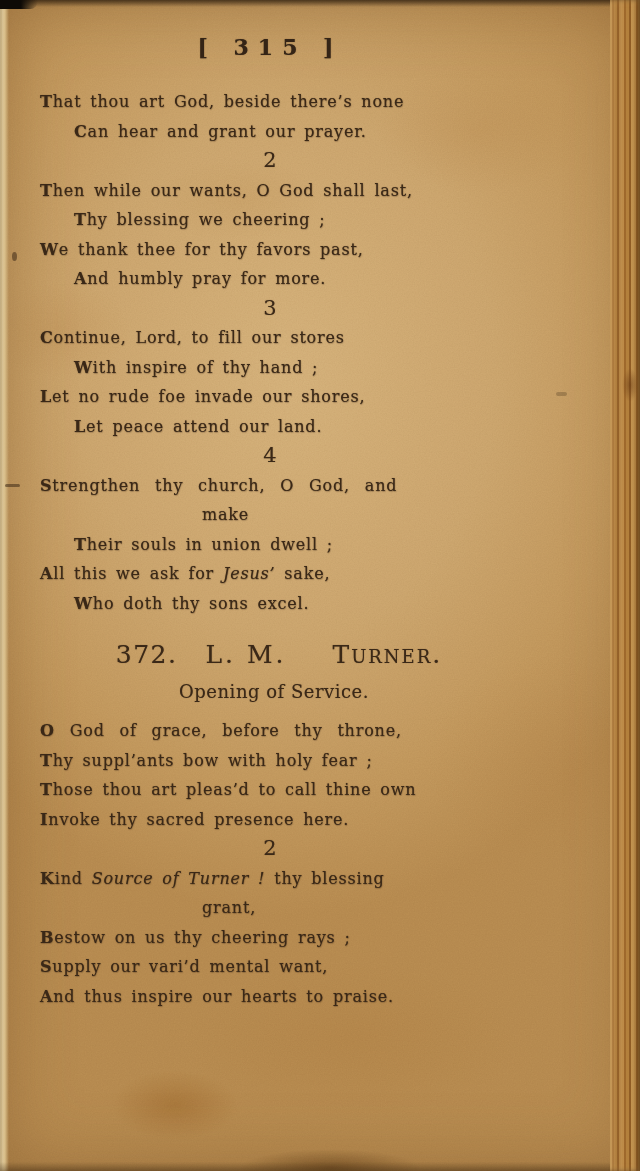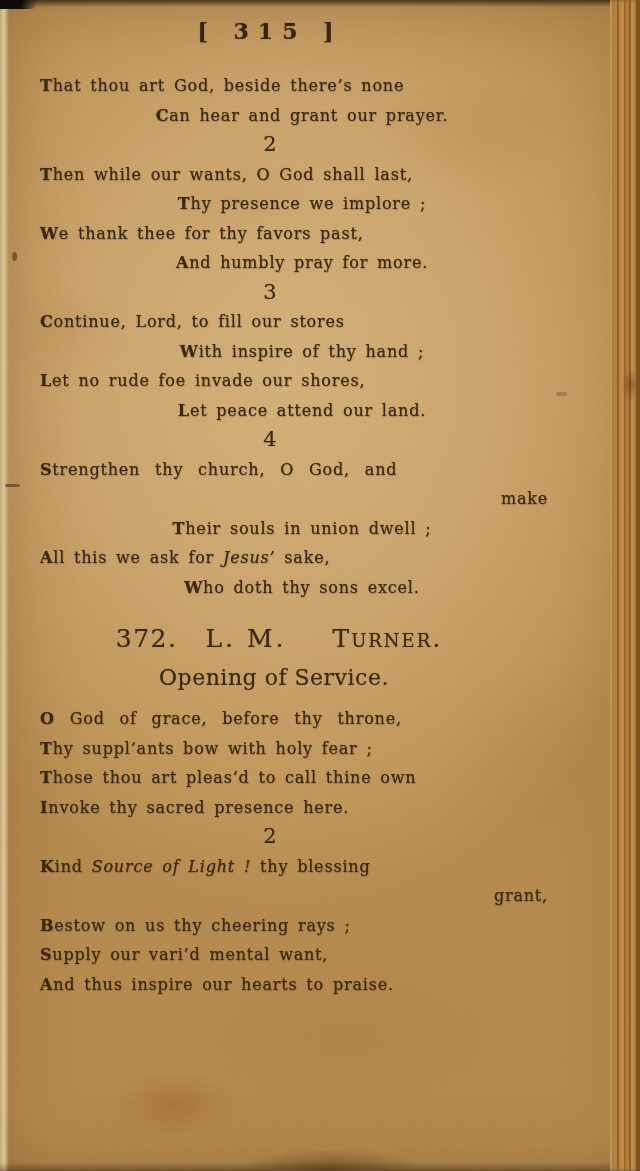--- a/index.html
+++ b/index.html
@@ -58,57 +58,57 @@
   }
   .speck{position:absolute;background:rgba(62,42,22,.55);border-radius:50%;}
   .speck.s1{left:12px;top:252px;width:5px;height:9px;}
   .speck.s2{left:5px;top:484px;width:15px;height:3px;border-radius:2px;}
   .speck.s3{left:556px;top:392px;width:11px;height:4px;border-radius:2px;opacity:.5;}
   .speck.s4{left:614px;top:716px;width:4px;height:4px;}
   .speck.s5{left:614px;top:727px;width:4px;height:4px;}
   
   .content{
     position:absolute;left:0;top:0;width:640px;
-    padding:18px 92px 0 40px;box-sizing:border-box;
+    padding:34px 92px 0 40px;box-sizing:border-box;
     color:#3a2817;
   }
   .page-num{
     text-align:center;padding-right:48px;
     font-size:22px;letter-spacing:9px;font-weight:700;
     color:#33241635;color:#342416;
     text-shadow:0 0 1px rgba(52,36,22,.6);
     margin-bottom:27px;
   }
   .h-line{
     font-size:16px;line-height:29.5px;white-space:nowrap;
     letter-spacing:.8px;word-spacing:3px;
     text-shadow:0 0 1px rgba(58,40,23,.55), .5px .5px 1px rgba(58,40,23,.25);
   }
   .h-line:not(.indent-2)::first-letter{font-weight:700;}
-  .h-line.indent-1{margin-left:16px;text-align:center;}
-  .h-line.indent-2{margin-left:162px;text-align:right;}
+  .h-line.indent-1{margin-left:34px;}
+  .h-line.indent-2{margin-left:162px;}
   .h-line.wide{word-spacing:9px;}
   .it{font-style:italic;}
   .verse-num{
     font-size:21px;line-height:29.5px;text-align:center;padding-right:48px;
     text-shadow:0 0 1px rgba(58,40,23,.5);
   }
   .hymn-heading{
     margin-top:22px;
     display:flex;justify-content:center;align-items:baseline;
     padding-right:30px;
     font-size:25px;letter-spacing:1.5px;
     text-shadow:0 0 1px rgba(58,40,23,.55);
   }
   .hymn-heading .num{margin-right:28px;}
   .hymn-heading .meter{margin-right:46px;letter-spacing:3px;text-align:center;}
   .hymn-heading .author{font-variant:small-caps;letter-spacing:2px;}
   .subtitle{
     margin-top:12px;text-align:center;padding-right:40px;
-    font-size:22px;letter-spacing:.5px;
+    font-size:18px;letter-spacing:.5px;
     text-shadow:0 0 1px rgba(58,40,23,.5);
   }
   .verse-block{margin-top:14px;}
 </style>
 </head>
 <body>
 
 <div class="scan">
 
   <div class="page-surface"></div>
@@ -133,21 +133,21 @@
 
   <div class="content">
 
     <div class="page-num">[ 315 ]</div>
 
     <div>
         <div class="h-line indent-0"><span>That thou art God, beside there’s none</span></div>
         <div class="h-line indent-1"><span>Can hear and grant our prayer.</span></div>
         <div class="verse-num">2</div>
         <div class="h-line indent-0"><span>Then while our wants, O God shall last,</span></div>
-        <div class="h-line indent-1"><span>Thy presence we implore ;</span></div>
+        <div class="h-line indent-1"><span>Thy blessing we cheering ;</span></div>
         <div class="h-line indent-0"><span>We thank thee for thy favors past,</span></div>
         <div class="h-line indent-1"><span>And humbly pray for more.</span></div>
         <div class="verse-num">3</div>
         <div class="h-line indent-0"><span>Continue, Lord, to fill our stores</span></div>
         <div class="h-line indent-1"><span>With inspire of thy hand ;</span></div>
         <div class="h-line indent-0"><span>Let no rude foe invade our shores,</span></div>
         <div class="h-line indent-1"><span>Let peace attend our land.</span></div>
         <div class="verse-num">4</div>
         <div class="h-line indent-0 wide"><span>Strengthen thy church, O God, and</span></div>
         <div class="h-line indent-2"><span>make</span></div>
@@ -163,21 +163,21 @@
     </div>
 
     <div class="subtitle">Opening of Service.</div>
 
     <div class="verse-block">
         <div class="h-line indent-0 wide"><span>O God of grace, before thy throne,</span></div>
         <div class="h-line indent-0"><span>Thy suppl’ants bow with holy fear ;</span></div>
         <div class="h-line indent-0"><span>Those thou art pleas’d to call thine own</span></div>
         <div class="h-line indent-0"><span>Invoke thy sacred presence here.</span></div>
         <div class="verse-num">2</div>
-        <div class="h-line indent-0"><span>Kind </span><span class="it">Source of Light !</span><span> thy blessing</span></div>
+        <div class="h-line indent-0"><span>Kind </span><span class="it">Source of Turner !</span><span> thy blessing</span></div>
         <div class="h-line indent-2"><span>grant,</span></div>
         <div class="h-line indent-0"><span>Bestow on us thy cheering rays ;</span></div>
         <div class="h-line indent-0"><span>Supply our vari’d mental want,</span></div>
         <div class="h-line indent-0"><span>And thus inspire our hearts to praise.</span></div>
       </div>
 
   </div>
 
   <div class="fore-edge"></div>
   <div class="fore-edge-blot"></div>

